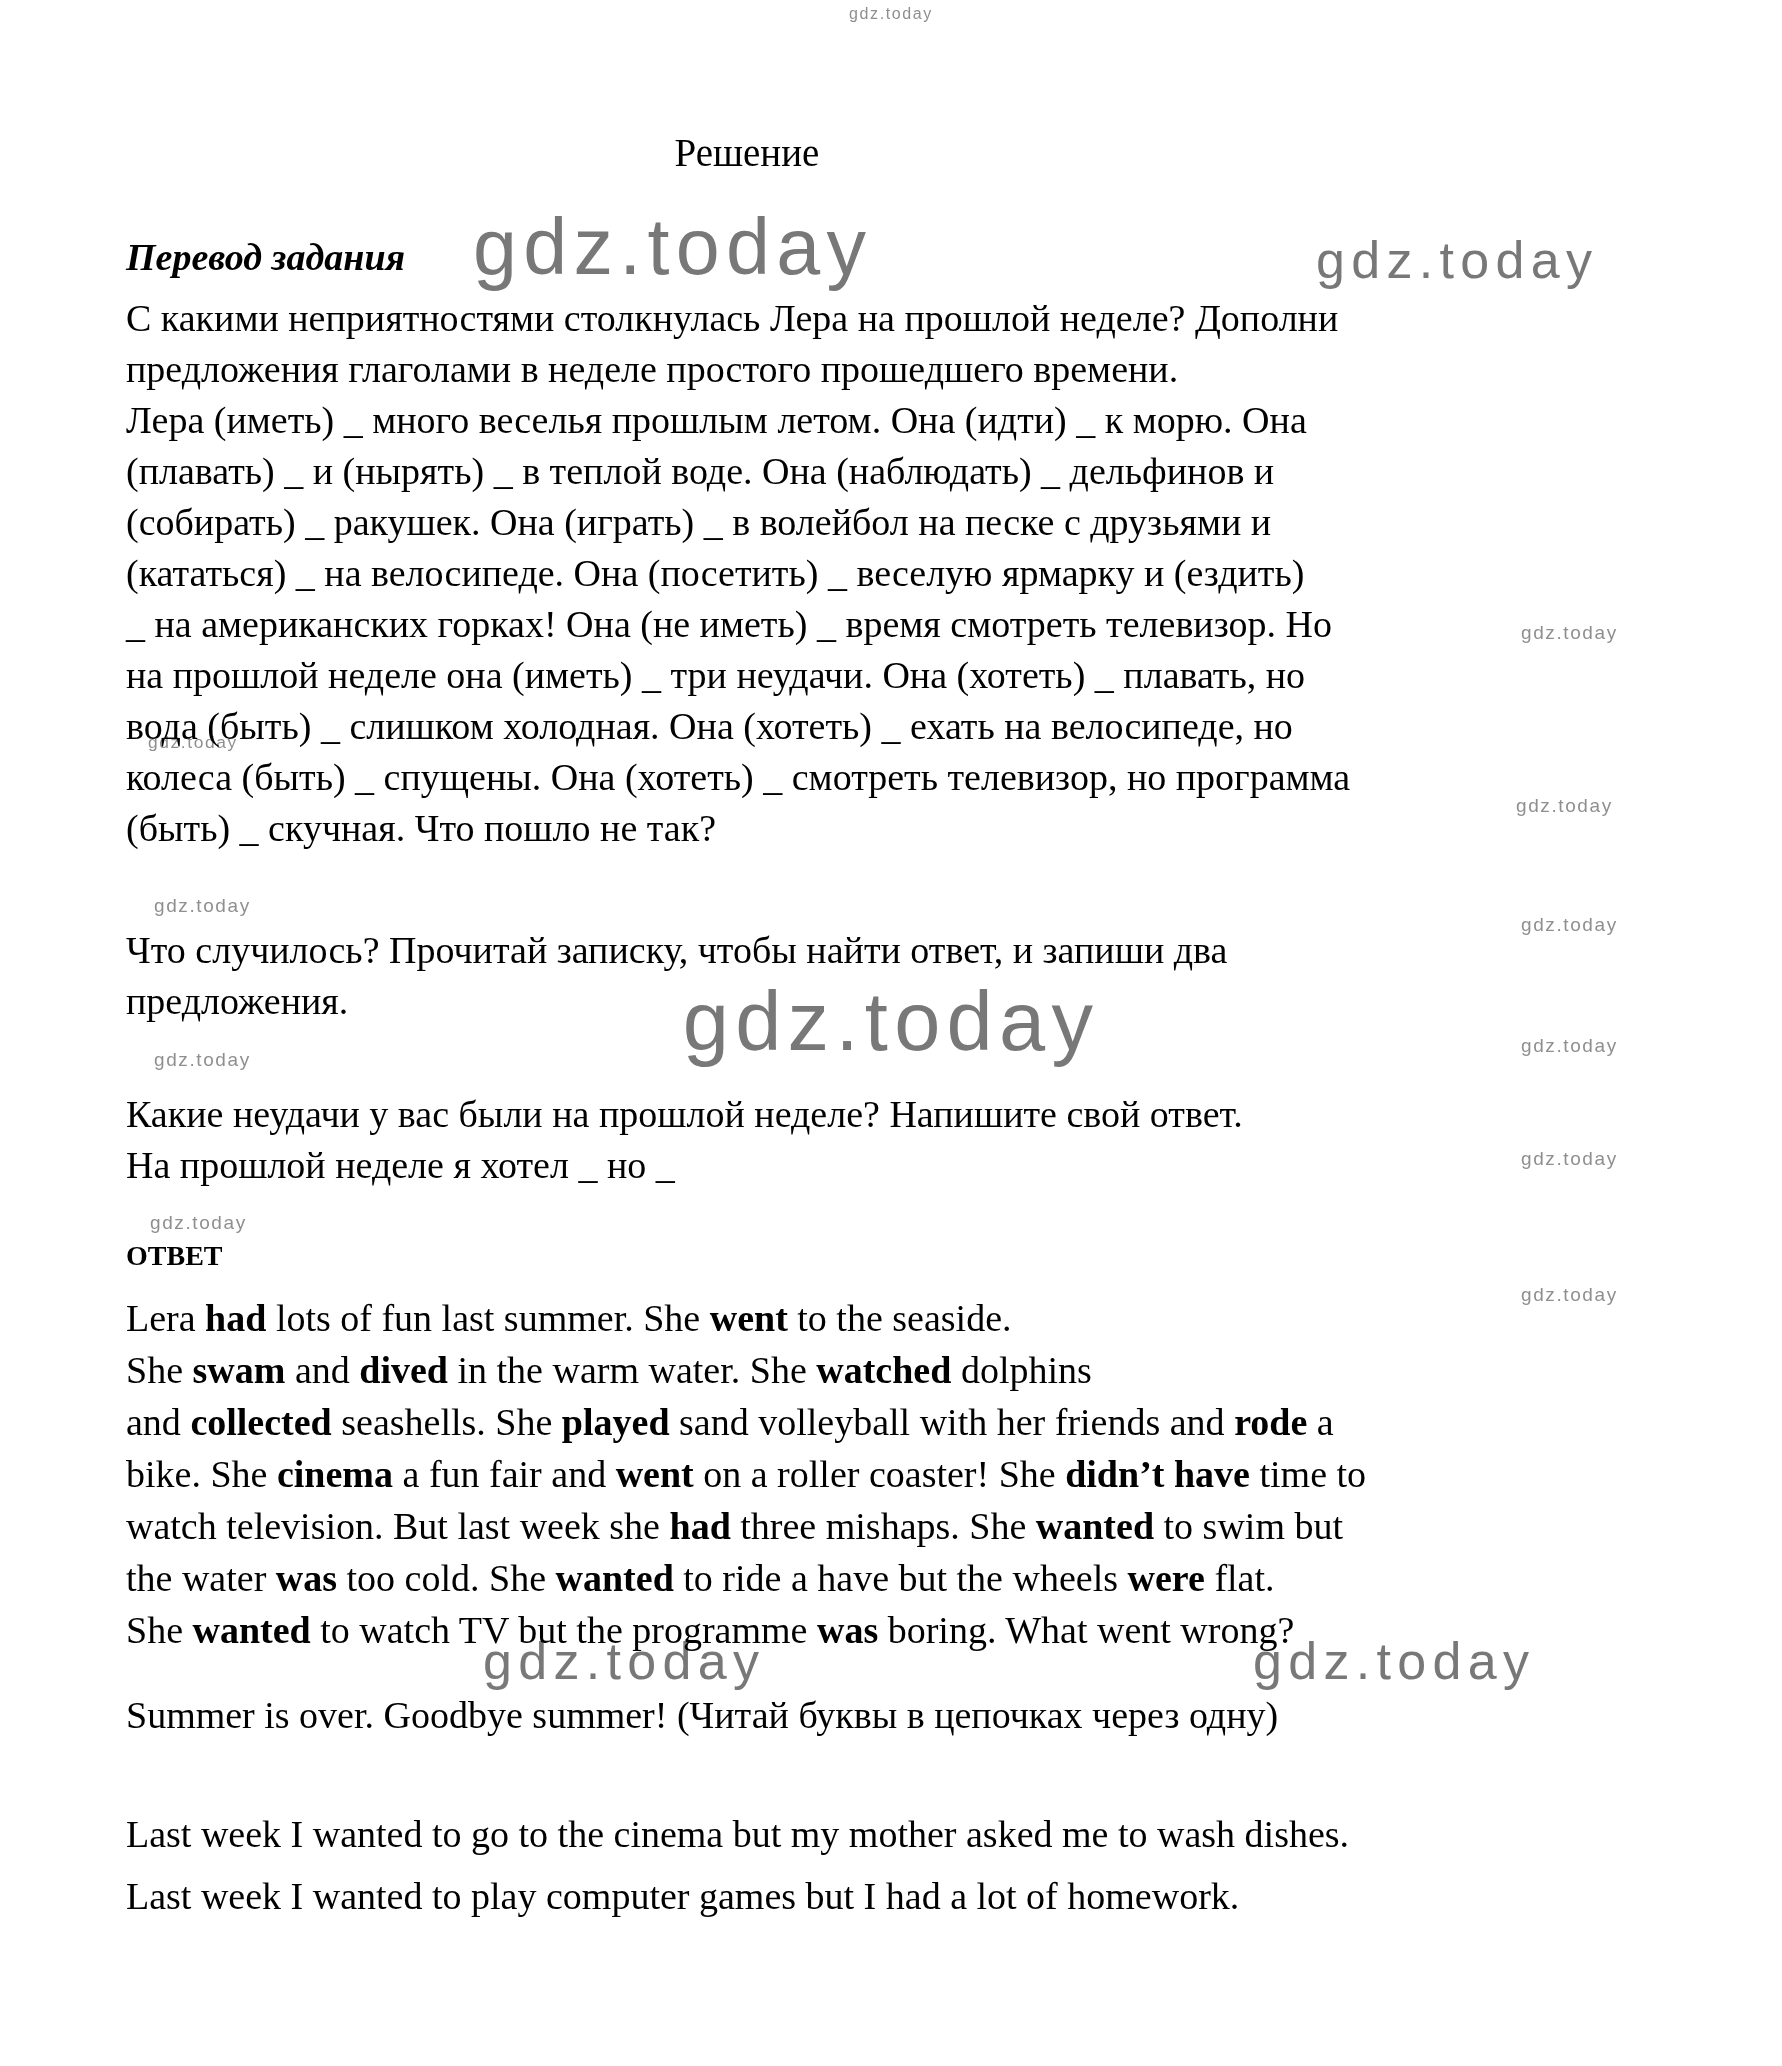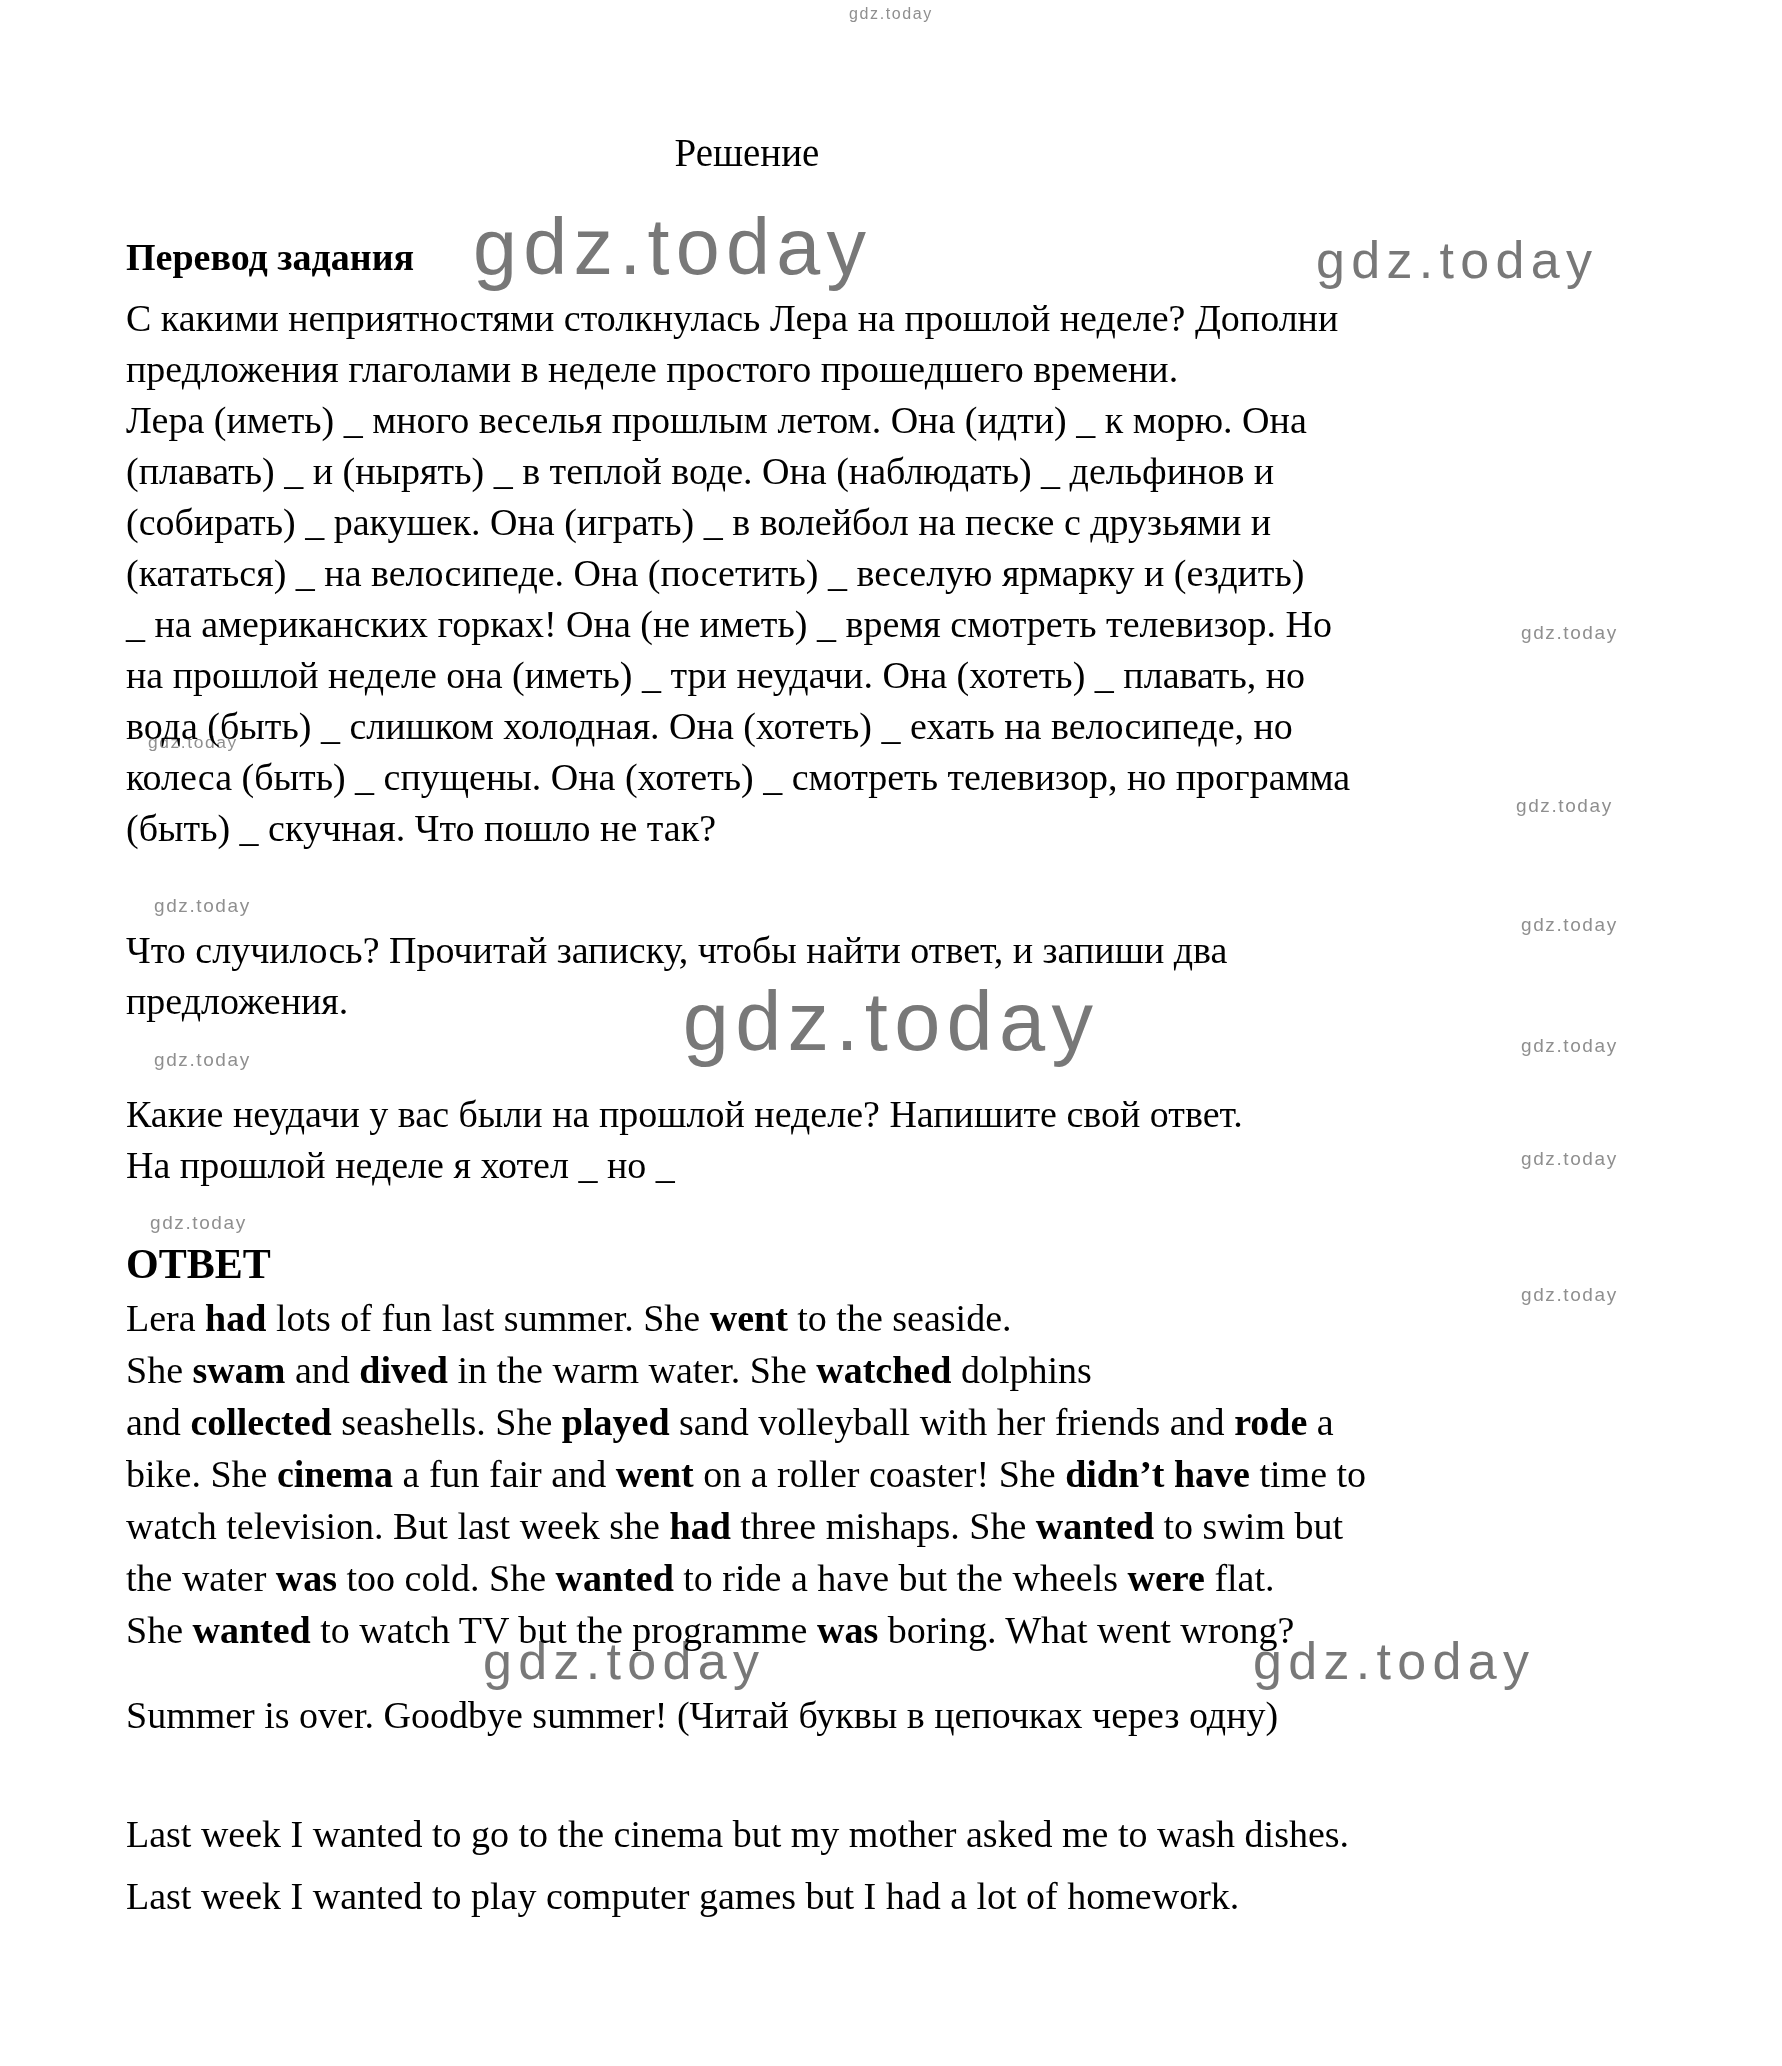--- a/index.html
+++ b/index.html
@@ -17,32 +17,33 @@
 
   .title {
     top: 130px; left: 0; width: 1494px;
     text-align: center;
     font-size: 39px;
   }
   .heading {
     top: 235px; left: 126px;
     font-size: 38px;
     font-weight: bold;
+    font-style: italic;
   }
   .block {
     left: 126px; width: 1609px;
     font-size: 38px;
     line-height: 51px;
   }
   .line { white-space: nowrap; }
 
   .b-task   { top: 293px; }
   .b-note   { top: 925px; }
   .b-own    { top: 1089px; }
-  .answer-h { top: 1240px; left: 126px; font-size: 42px; font-weight: bold; }
+  .answer-h { top: 1240px; left: 126px; font-size: 28px; font-weight: bold; }
   .b-answer { top: 1292px; line-height: 52px; }
   .b-summer { top: 1690px; }
   .b-extra  { top: 1803px; line-height: 62px; }
 
   
   .wm {
     position: absolute;
     font-family: "Liberation Sans", sans-serif;
     white-space: nowrap;
     color: #8f8f8f;

